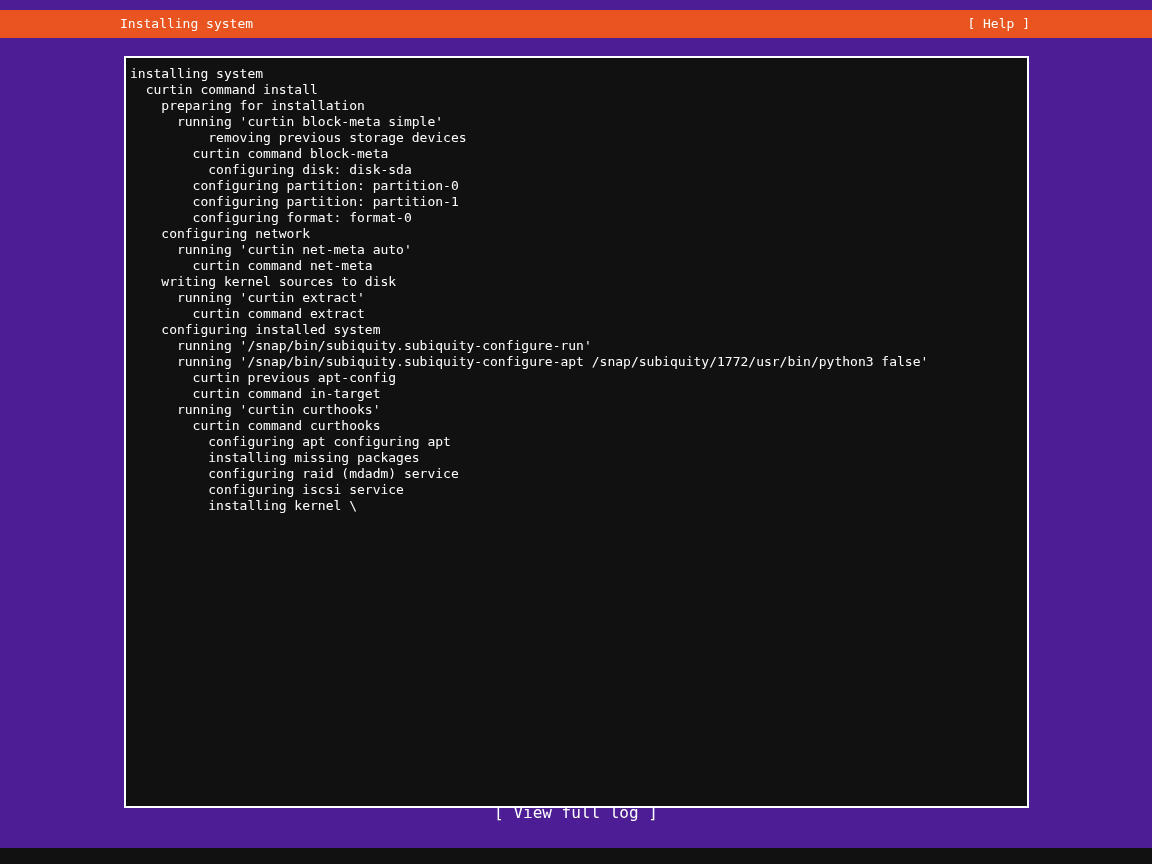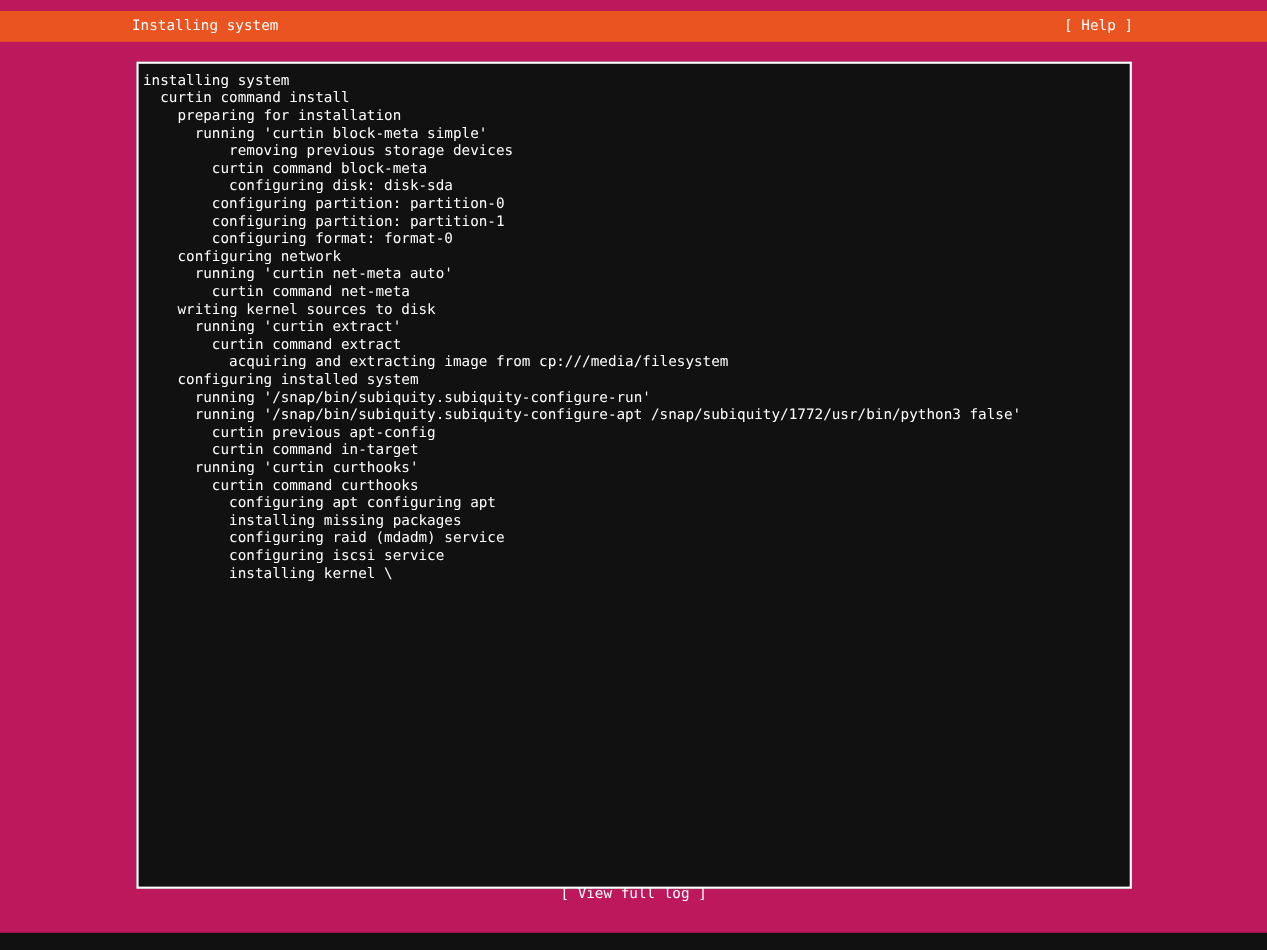--- a/index.html
+++ b/index.html
@@ -10,21 +10,21 @@
     height: 864px;
     background: #111111;
     font-family: "DejaVu Sans Mono", "Liberation Mono", monospace;
     color: #ffffff;
     overflow: hidden;
   }
   .screen {
     position: relative;
     width: 1152px;
     height: 848px;
-    background: #be185d;
+    background: #4c1d95;
   }
   .header-bar {
     position: absolute;
     top: 10px;
     left: 0;
     width: 1152px;
     height: 28px;
     background: #E95420;
     display: flex;
     align-items: center;
@@ -62,21 +62,21 @@
     font-size: 13px;
     line-height: 16px;
     color: #ffffff;
   }
   .footer {
     position: absolute;
     top: 805px;
     left: 0;
     width: 1152px;
     text-align: center;
-    font-size: 13px;
+    font-size: 16px;
     line-height: 16px;
   }
   .view-full-log-button {
     color: #ffffff;
     white-space: pre;
     cursor: pointer;
     background: transparent;
     border: none;
     font: inherit;
     padding: 0;
@@ -103,21 +103,20 @@
         <div class="log-line">          configuring disk: disk-sda</div>
         <div class="log-line">        configuring partition: partition-0</div>
         <div class="log-line">        configuring partition: partition-1</div>
         <div class="log-line">        configuring format: format-0</div>
         <div class="log-line">    configuring network</div>
         <div class="log-line">      running 'curtin net-meta auto'</div>
         <div class="log-line">        curtin command net-meta</div>
         <div class="log-line">    writing kernel sources to disk</div>
         <div class="log-line">      running 'curtin extract'</div>
         <div class="log-line">        curtin command extract</div>
-        <div class="log-line">          acquiring and extracting image from cp:///media/filesystem</div>
         <div class="log-line">    configuring installed system</div>
         <div class="log-line">      running '/snap/bin/subiquity.subiquity-configure-run'</div>
         <div class="log-line">      running '/snap/bin/subiquity.subiquity-configure-apt /snap/subiquity/1772/usr/bin/python3 false'</div>
         <div class="log-line">        curtin previous apt-config</div>
         <div class="log-line">        curtin command in-target</div>
         <div class="log-line">      running 'curtin curthooks'</div>
         <div class="log-line">        curtin command curthooks</div>
         <div class="log-line">          configuring apt configuring apt</div>
         <div class="log-line">          installing missing packages</div>
         <div class="log-line">          configuring raid (mdadm) service</div>

